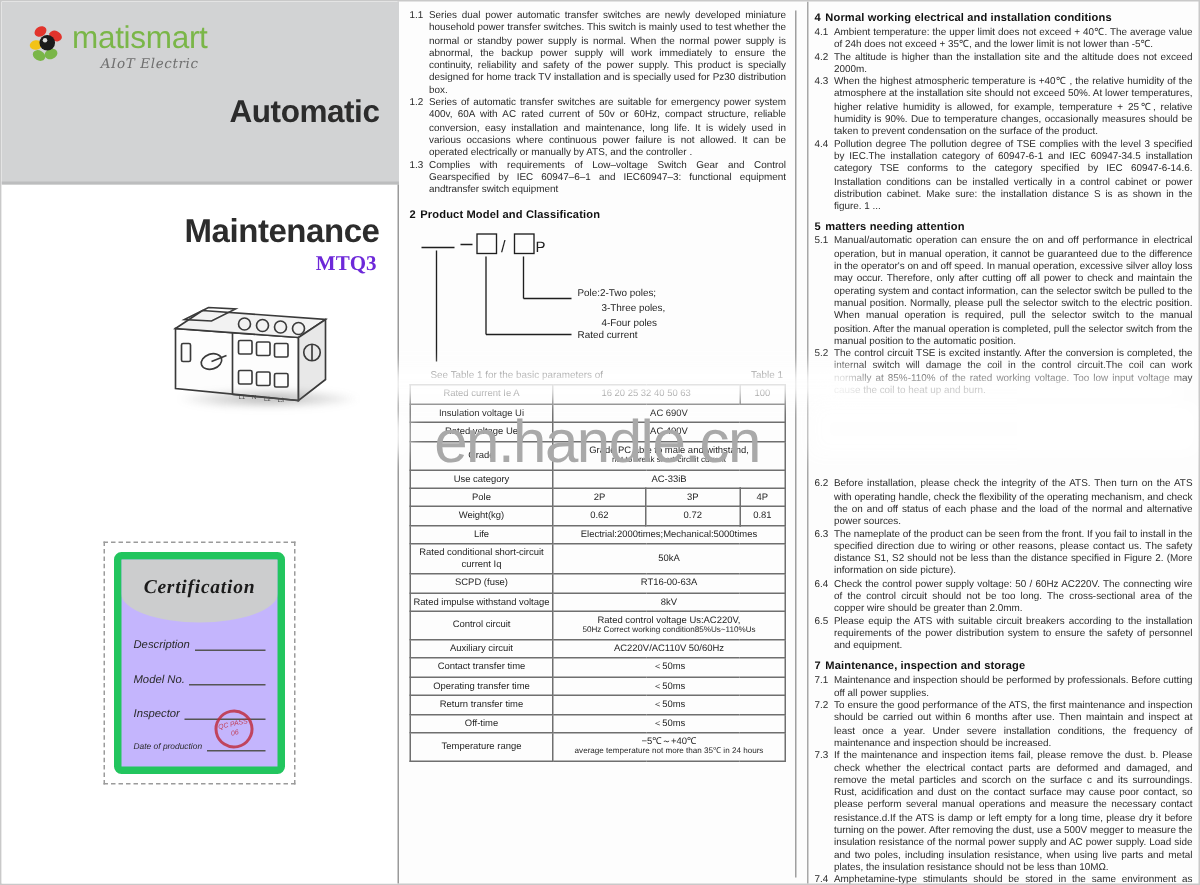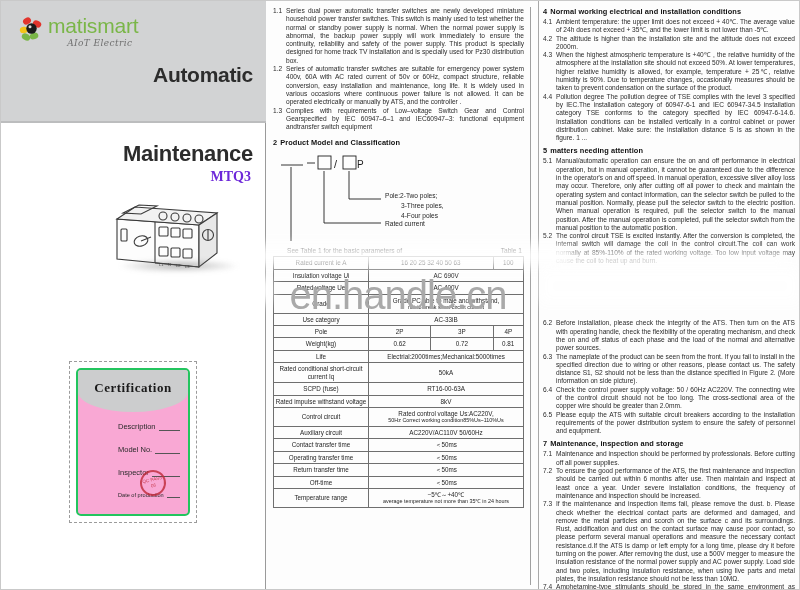--- a/index.html
+++ b/index.html
@@ -81,24 +81,25 @@
   
   .cert-outer {
     position: absolute; left: 68px; top: 360px;
     width: 128px; height: 162px;
     border: 1px dashed #9b9b9b;
     padding: 6px;
   }
   .cert-card {
     position: relative;
     width: 100%; height: 100%;
-    border: 2px solid #22c55e;
+    border: 5px solid #22c55e;
     border-radius: 5px;
-    background: #f9a8d4;
+    background: #c4b5fd;
     overflow: hidden;
+    font-style: italic;
   }
   .cert-head {
     position: relative;
     height: 42px;
     background: #cccdce;
     border-bottom-left-radius: 60px 22px;
     border-bottom-right-radius: 60px 22px;
     display: flex; align-items: center; justify-content: center;
   }
   .cert-head span {
@@ -106,21 +107,21 @@
     font-weight: bold; font-size: 13px;
     color: #1b1b1b; letter-spacing: .5px;
     margin-top: -6px;
   }
   .cert-rows { padding: 10px 8px 0 8px; }
   .cert-row {
     display: flex; align-items: flex-end;
     font-size: 7.5px; color: #2a2a2a;
     margin-bottom: 14px; position: relative;
   }
-  .cert-row .lbl { white-space: nowrap; margin-left: 32px; }
+  .cert-row .lbl { white-space: nowrap; }
   .cert-row .rule { flex: 1; border-bottom: 1px solid #555; margin-left: 3px; height: 7px; }
   .cert-row.tiny .lbl { font-size: 5.6px; }
   .qc-stamp {
     position: absolute; left: 62px; top: 100px;
     width: 26px; height: 26px; border-radius: 50%;
     border: 2px solid #c02c3c;
     color: #c02c3c; font-size: 4.6px;
     display: flex; align-items: center; justify-content: center;
     text-align: center; line-height: 5.6px;
     opacity: .82; transform: rotate(-12deg);

